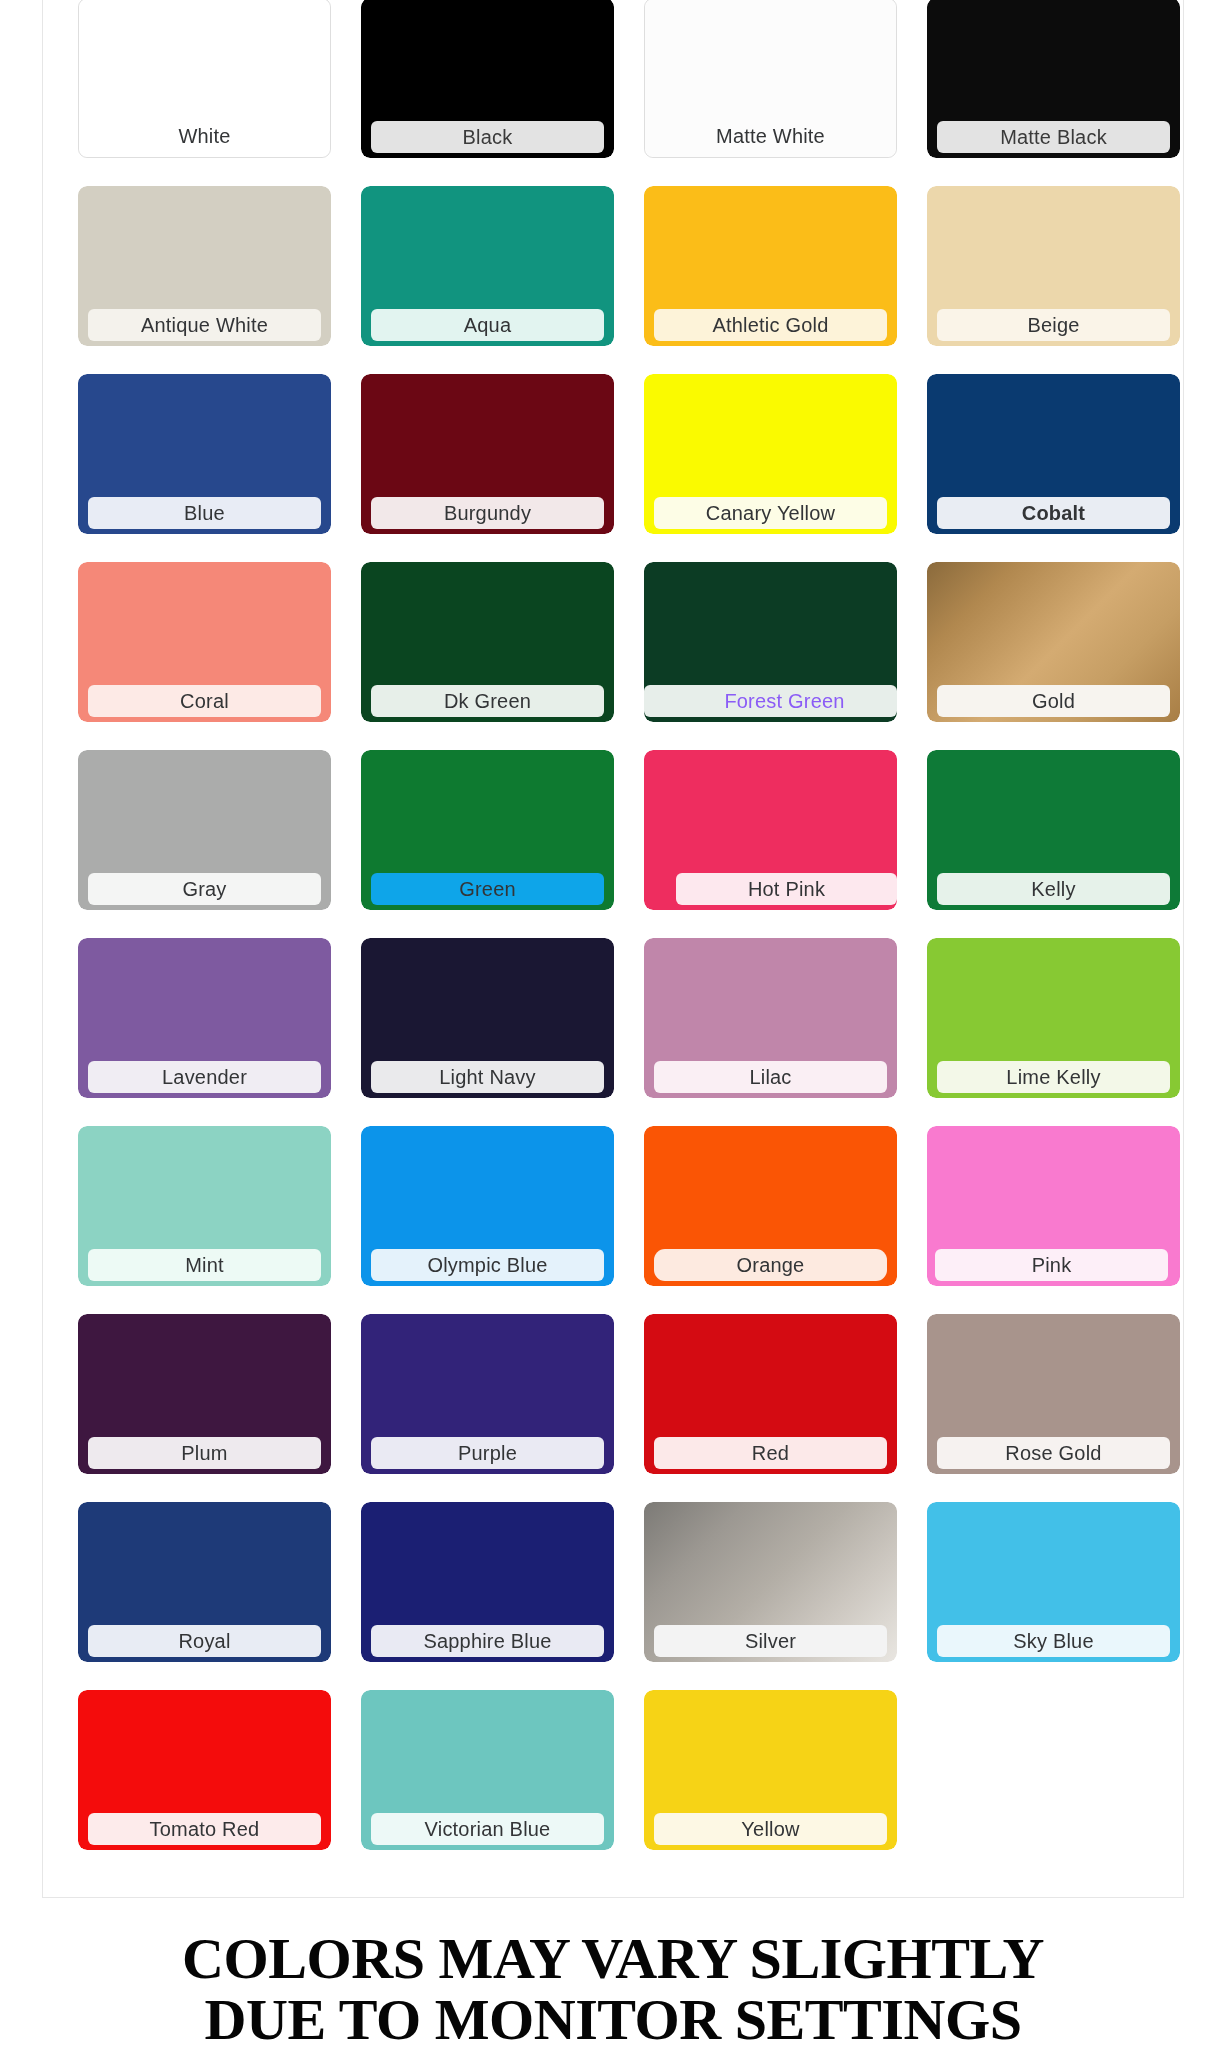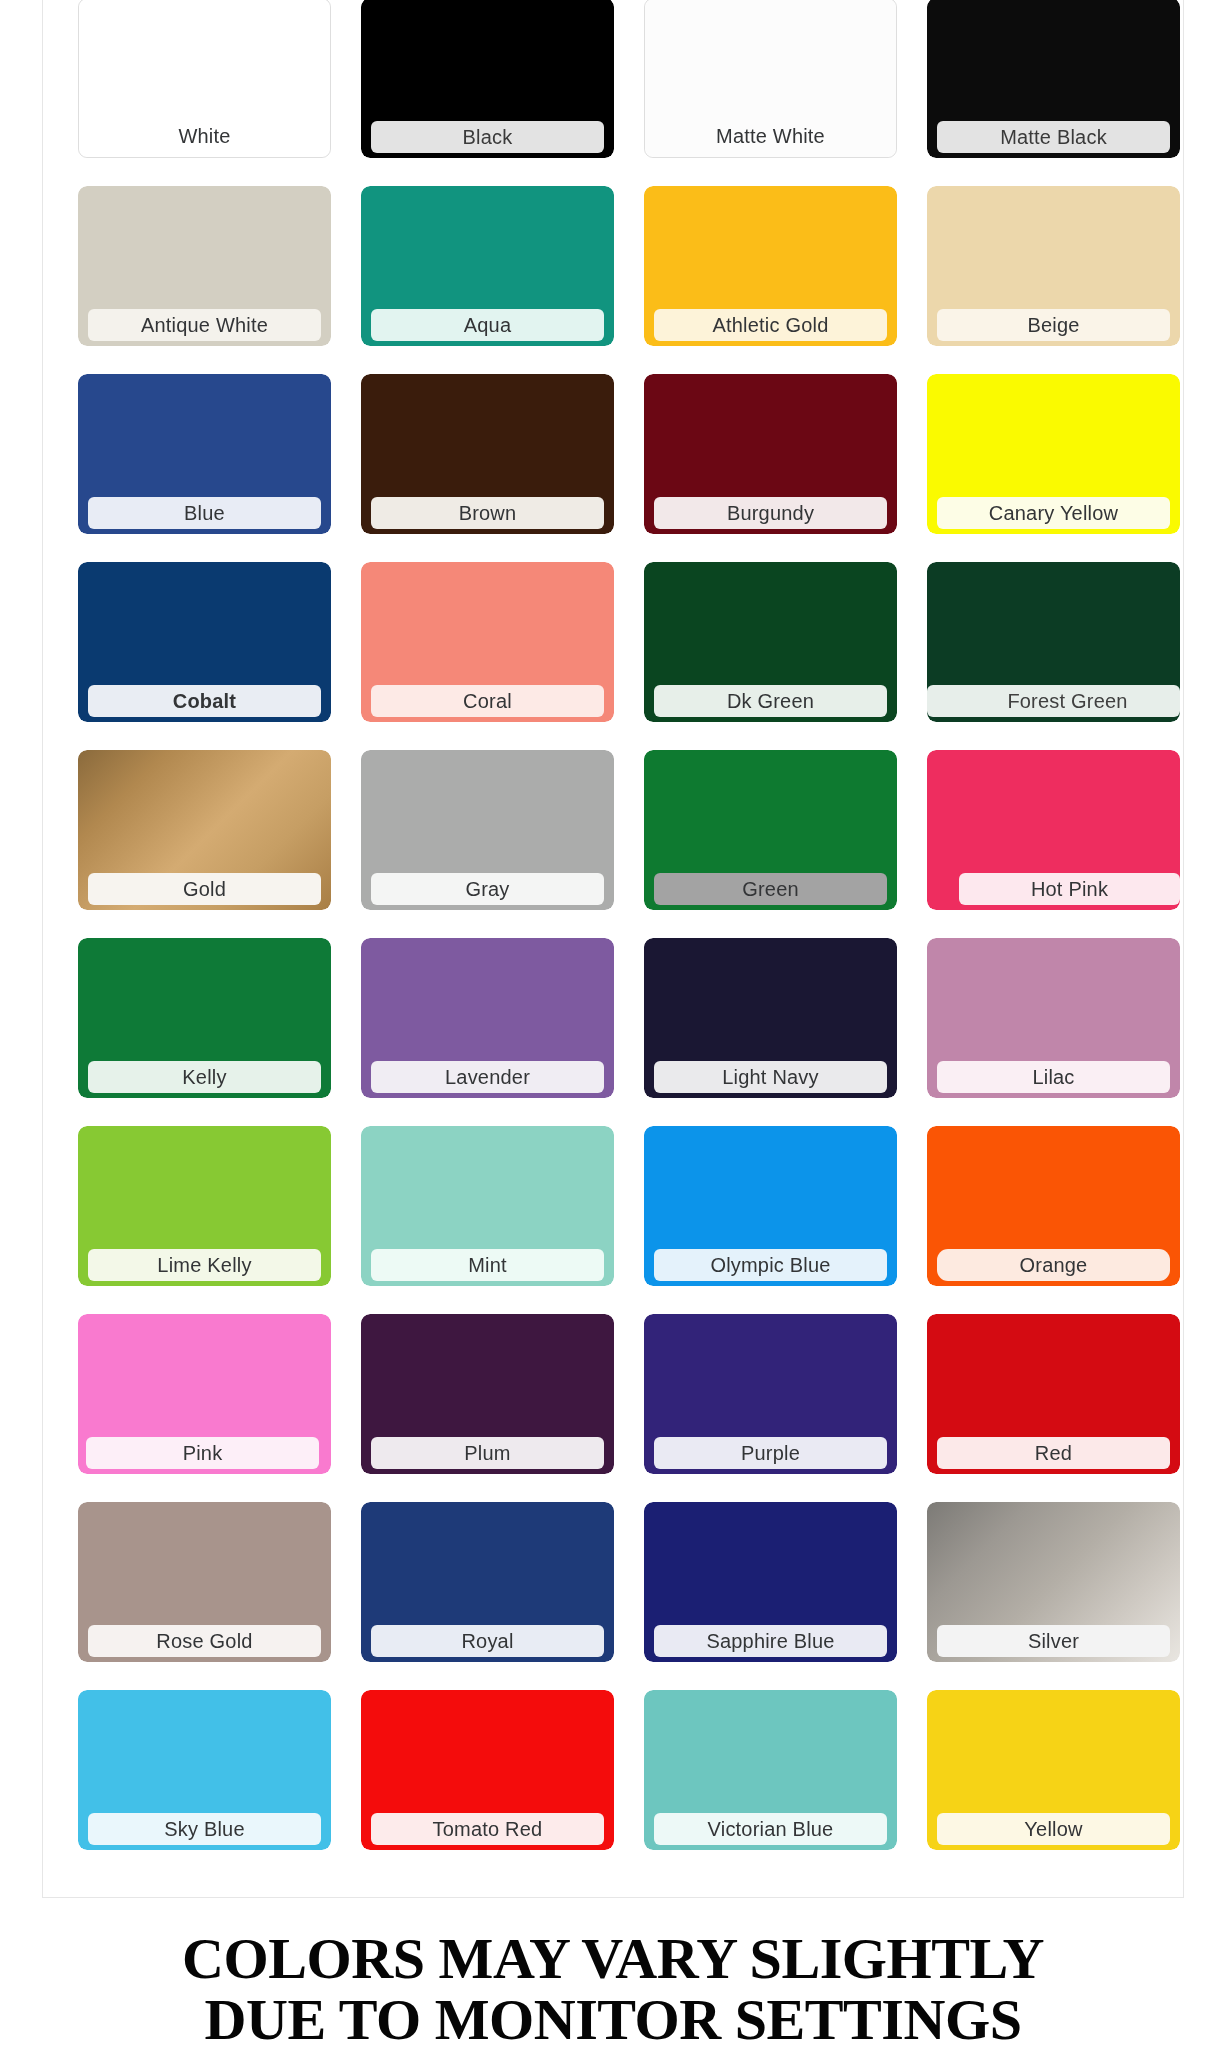--- a/index.html
+++ b/index.html
@@ -122,24 +122,20 @@
       </div>
       <div class="swatch">
         <div class="chip" style="background: rgb(236, 215, 171);"></div>
         <div class="label" style="background: rgb(250, 244, 232); color: rgb(51, 53, 55);">Beige</div>
       </div>
       <div class="swatch">
         <div class="chip" style="background: rgb(39, 72, 141);"></div>
         <div class="label" style="background: rgb(232, 236, 245); color: rgb(51, 53, 55);">Blue</div>
       </div>
       <div class="swatch">
-        <div class="chip" style="background: rgb(58, 28, 12);"></div>
-        <div class="label" style="background: rgb(239, 235, 229); color: rgb(51, 53, 55);">Brown</div>
-      </div>
-      <div class="swatch">
         <div class="chip" style="background: rgb(107, 7, 20);"></div>
         <div class="label" style="background: rgb(242, 232, 233); color: rgb(51, 53, 55);">Burgundy</div>
       </div>
       <div class="swatch">
         <div class="chip" style="background: rgb(250, 250, 0);"></div>
         <div class="label" style="background: rgb(253, 253, 230); color: rgb(51, 53, 55);">Canary Yellow</div>
       </div>
       <div class="swatch">
         <div class="chip" style="background: rgb(10, 58, 112);"></div>
         <div class="label" style="background: rgb(233, 237, 243); color: rgb(51, 53, 55); font-weight: bold;">Cobalt</div>
@@ -147,33 +143,33 @@
       <div class="swatch">
         <div class="chip" style="background: rgb(245, 136, 120);"></div>
         <div class="label" style="background: rgb(253, 234, 230); color: rgb(51, 53, 55);">Coral</div>
       </div>
       <div class="swatch">
         <div class="chip" style="background: rgb(10, 69, 32);"></div>
         <div class="label" style="background: rgb(231, 239, 233); color: rgb(51, 53, 55);">Dk Green</div>
       </div>
       <div class="swatch">
         <div class="chip" style="background: rgb(12, 60, 36);"></div>
-        <div class="label" style="background: rgb(231, 238, 234); color: #404040; padding-left: 28px;">Forest Green</div>
+        <div class="label" style="background: rgb(231, 238, 234); color: #8b5cf6; padding-left: 28px;">Forest Green</div>
       </div>
       <div class="swatch">
         <div class="chip" style="background: linear-gradient(135deg, rgb(138, 106, 60) 0%, rgb(177, 136, 79) 22%, rgb(212, 171, 114) 52%, rgb(198, 158, 100) 72%, rgb(168, 126, 69) 100%);"></div>
         <div class="label" style="background: rgb(247, 244, 239); color: rgb(51, 53, 55);">Gold</div>
       </div>
       <div class="swatch">
         <div class="chip" style="background: rgb(171, 172, 171);"></div>
         <div class="label" style="background: rgb(244, 245, 244); color: rgb(51, 53, 55);">Gray</div>
       </div>
       <div class="swatch">
         <div class="chip" style="background: rgb(14, 122, 48);"></div>
-        <div class="label" style="background: #a3a3a3; color: rgb(51, 53, 55);">Green</div>
+        <div class="label" style="background: #0ea5e9; color: rgb(51, 53, 55);">Green</div>
       </div>
       <div class="swatch">
         <div class="chip" style="background: rgb(238, 45, 95);"></div>
         <div class="label" style="background: rgb(253, 232, 238); color: rgb(51, 53, 55); margin-left: 32px;">Hot Pink</div>
       </div>
       <div class="swatch">
         <div class="chip" style="background: rgb(14, 122, 55);"></div>
         <div class="label" style="background: rgb(230, 242, 234); color: rgb(51, 53, 55);">Kelly</div>
       </div>
       <div class="swatch">

